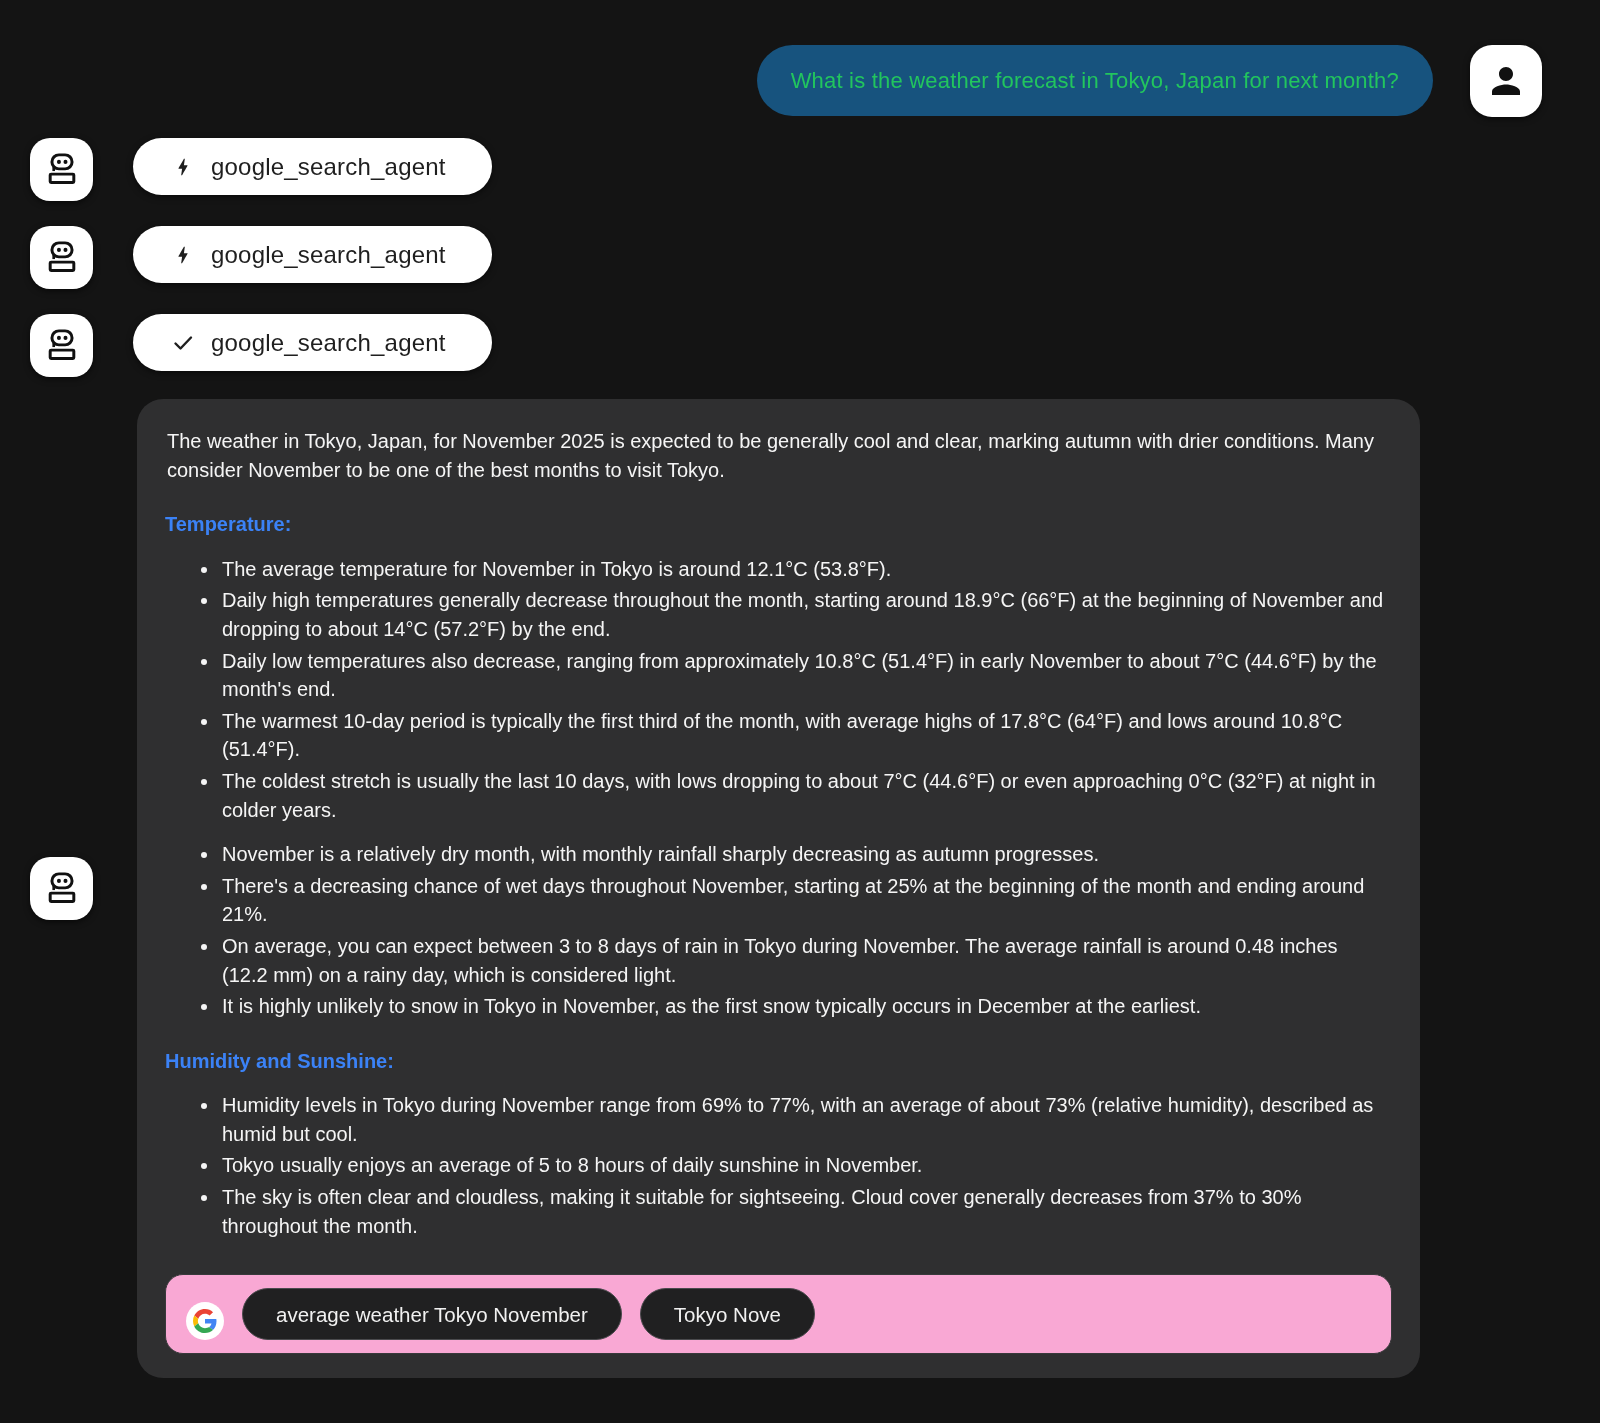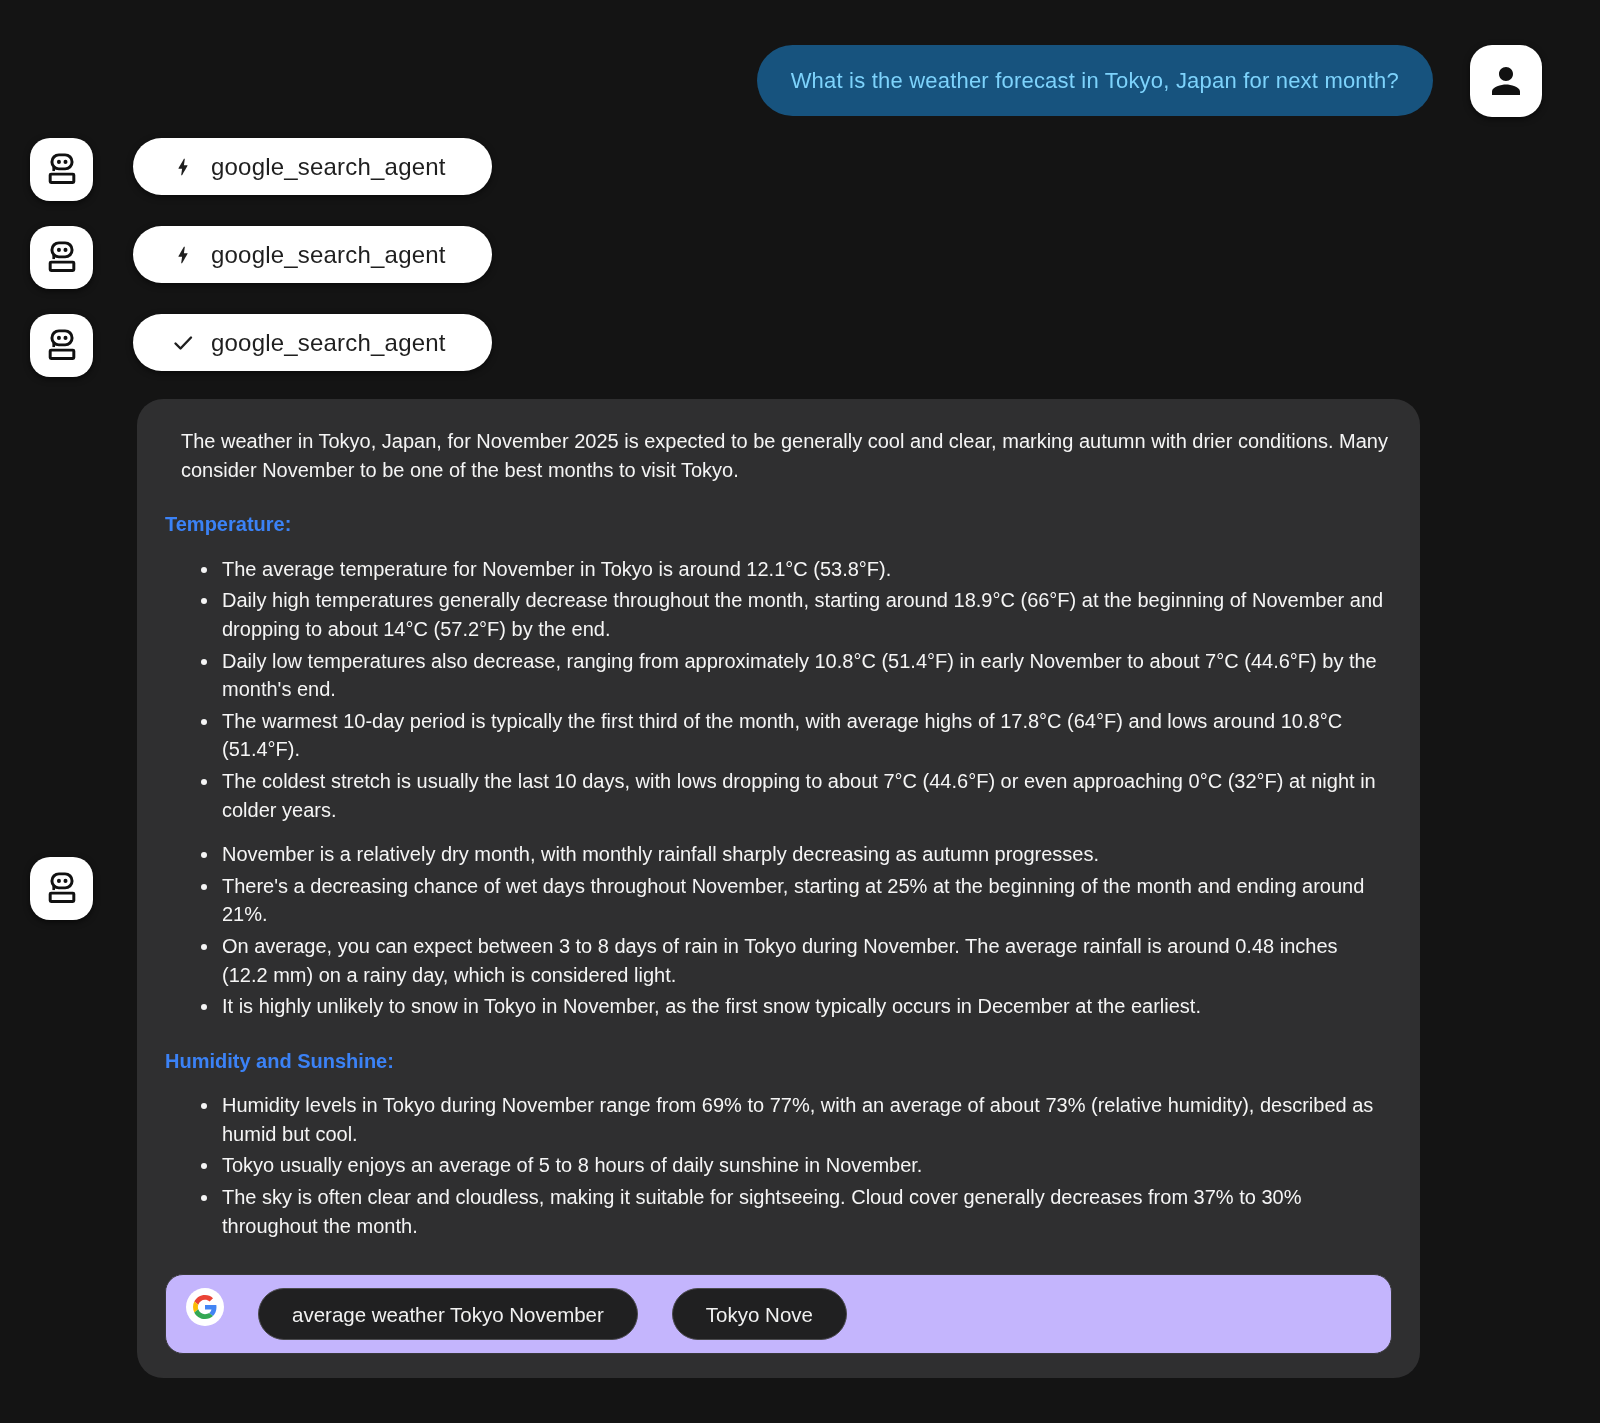--- a/index.html
+++ b/index.html
@@ -21,21 +21,21 @@
   
   .user-row {
     display: flex;
     justify-content: flex-end;
     align-items: flex-start;
     gap: 37px;
     padding-right: 58px;
   }
   .user-bubble {
     background: #17537e;
-    color: #7dd3fc;
+    color: #22c55e;
     font-size: 22px;
     height: 71px;
     display: flex;
     align-items: center;
     border-radius: 36px;
     padding: 0 34px;
     letter-spacing: 0.2px;
   }
   .avatar {
     width: 72px; height: 72px;
@@ -92,43 +92,43 @@
   }
   .card {
     width: 1283px;
     background: #2f2f30;
     border-radius: 26px;
     padding: 20px 28px 24px 28px;
     color: #f5f5f5;
     font-size: 20px;
     line-height: 1.43;
   }
-  .card .intro { margin: 8px 0 0 16px; }
+  .card .intro { margin: 8px 0 0 2px; }
   .card h3 {
     font-size: 20px;
     font-weight: bold;
     color: #3b82f6;
     margin: 26px 0 0 0;
   }
   .card ul {
     margin: 16px 0 0 0;
     padding-left: 47px;
   }
   .card li { margin: 3px 8px; padding-left: 2px; }
 
   
   .chipbar {
     margin-top: 34px;
-    background: #c4b5fd;
+    background: #f9a8d4;
     border: 1px solid #39393b;
     border-radius: 18px;
     padding: 13px 0 13px 20px;
     display: flex;
-    align-items: flex-start;
-    gap: 34px;
+    align-items: flex-end;
+    gap: 18px;
     overflow: hidden;
   }
   .g-badge {
     width: 38px; height: 38px;
     flex: none;
     border-radius: 50%;
     background: #ffffff;
     display: flex; align-items: center; justify-content: center;
   }
   .chip {

